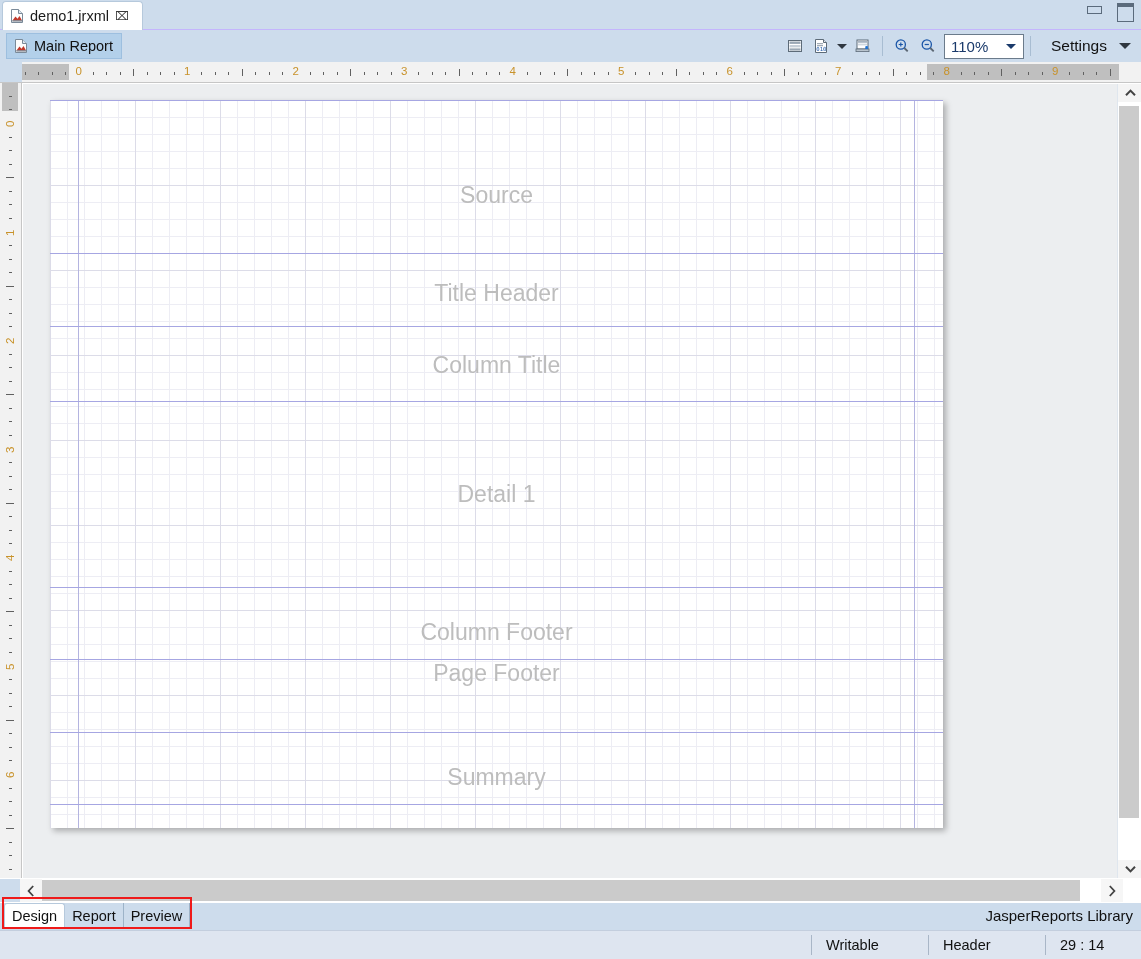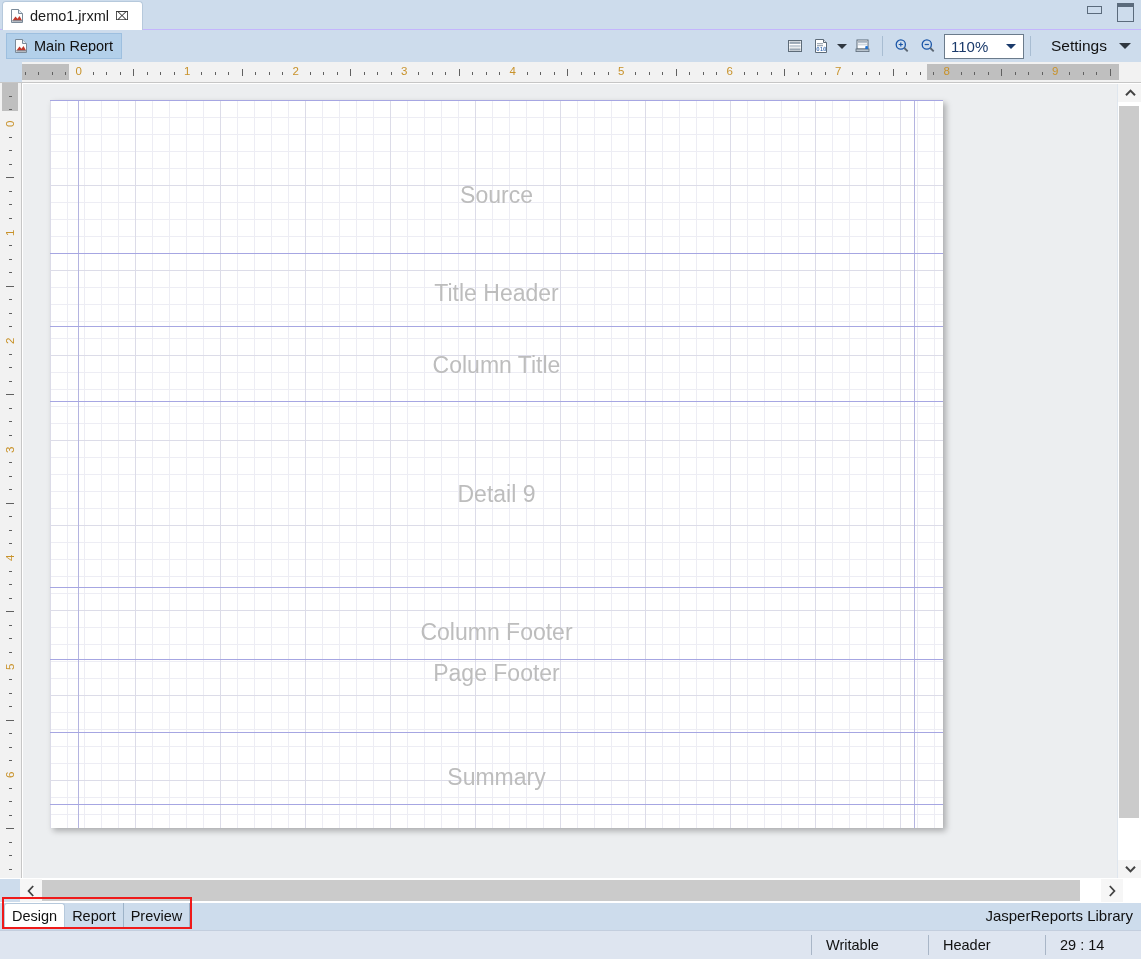--- a/index.html
+++ b/index.html
@@ -506,21 +506,21 @@
       <div class="margin-line" style="left:28px;"></div>
       <div class="margin-line" style="left:864px;"></div>
       <div id="bands">
           <div class="band-line" style="top: 0px;"></div>
           <div class="band-label" style="top: 82px;">Source</div>
           <div class="band-line" style="top: 153px;"></div>
           <div class="band-label" style="top: 180px;">Title Header</div>
           <div class="band-line" style="top: 226px;"></div>
           <div class="band-label" style="top: 252px;">Column Title</div>
           <div class="band-line" style="top: 301px;"></div>
-          <div class="band-label" style="top: 381px;">Detail 9</div>
+          <div class="band-label" style="top: 381px;">Detail 1</div>
           <div class="band-line" style="top: 487px;"></div>
           <div class="band-label" style="top: 519px;">Column Footer</div>
           <div class="band-line" style="top: 559px;"></div>
           <div class="band-label" style="top: 560px;">Page Footer</div>
           <div class="band-line" style="top: 632px;"></div>
           <div class="band-label" style="top: 664px;">Summary</div>
           <div class="band-line" style="top: 704px;"></div>
         </div>
     </div>
   </div>

